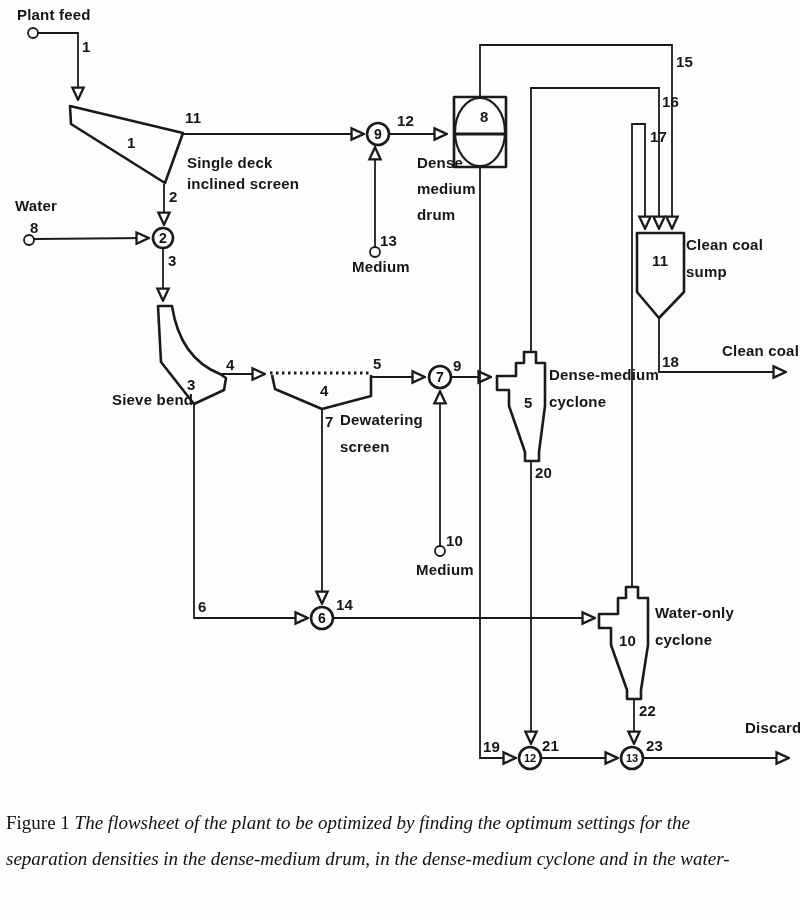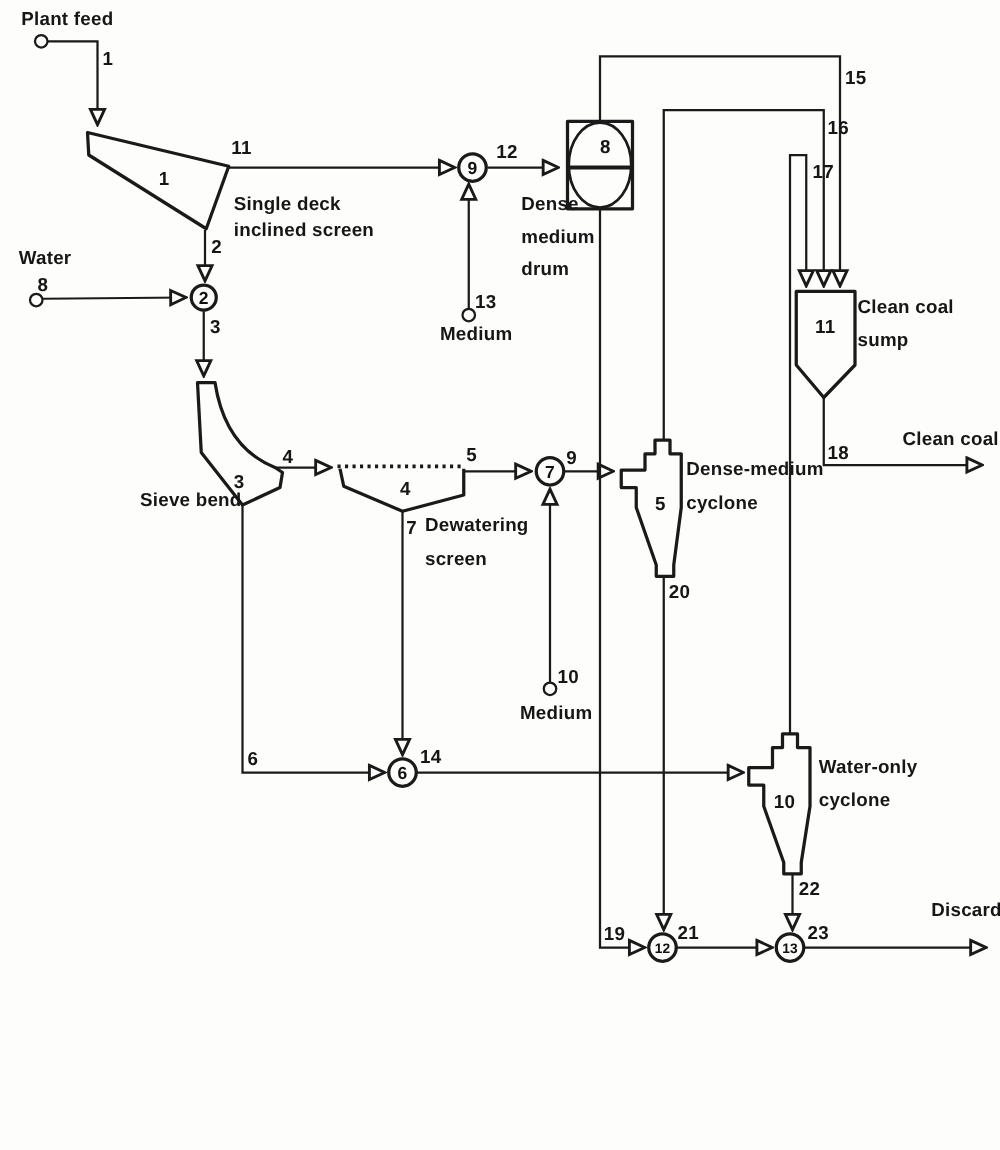--- a/index.html
+++ b/index.html
@@ -137,14 +137,16 @@
   <text class="lbl" x="650" y="142">17</text>
   <text class="lbl" x="662" y="367">18</text>
   <text class="lbl" x="483" y="752">19</text>
   <text class="lbl" x="535" y="478">20</text>
   <text class="lbl" x="542" y="751">21</text>
   <text class="lbl" x="639" y="716">22</text>
   <text class="lbl" x="646" y="751">23</text>
 </svg>
 
 <div class="caption">
+  <p class="cap-line"><span class="cap-prefix">Figure 1</span> <span>The flowsheet of the plant to be optimized by finding the optimum settings for the</span></p>
+  <p class="cap-line">separation densities in the dense-medium drum, in the dense-medium cyclone and in the water-</p>
 </div>
 </div>
 
 </body></html>

